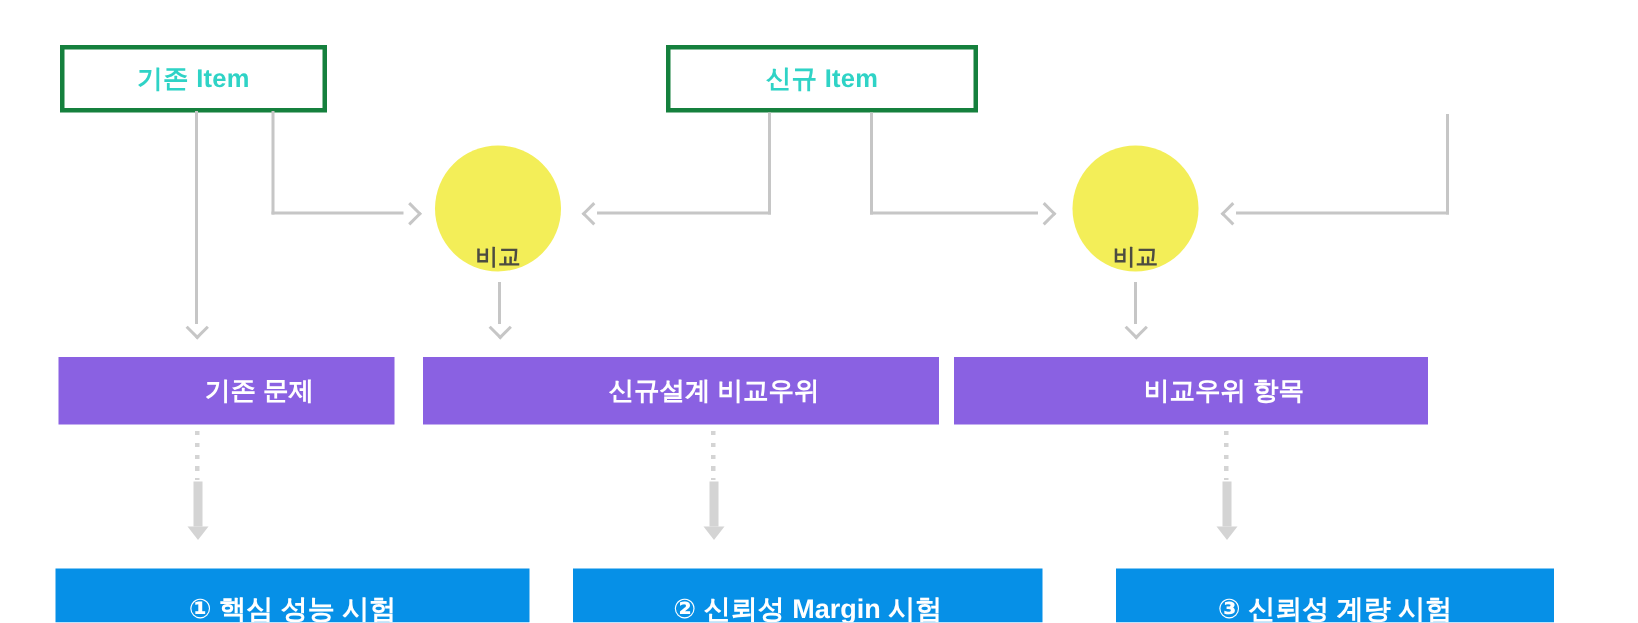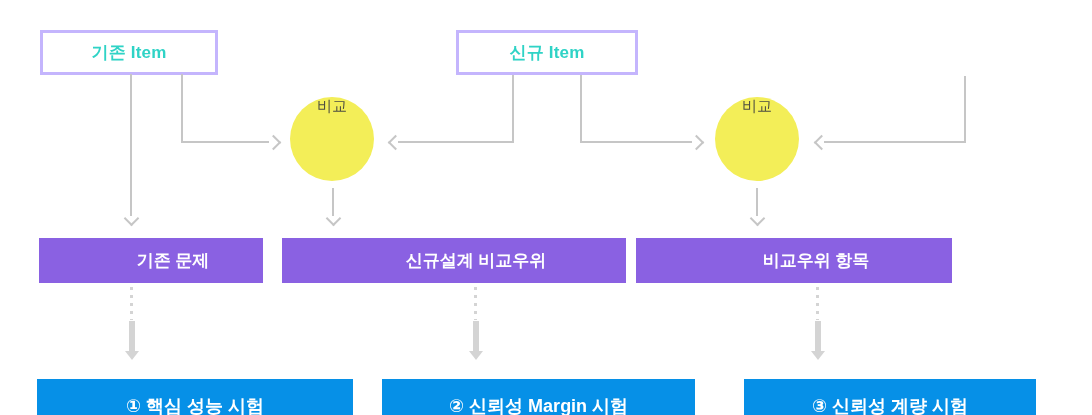--- a/index.html
+++ b/index.html
@@ -3,31 +3,31 @@
 <meta charset="utf-8">
 <style>
   html,body{margin:0;padding:0;background:#ffffff;}
   .canvas{
     position:relative;width:1092px;height:415px;background:#ffffff;overflow:hidden;
     font-family:"Liberation Sans","DejaVu Sans",sans-serif;
   }
   
   .tbox{
     position:absolute;top:30px;height:45px;box-sizing:border-box;background:#ffffff;
-    border:3px solid #c4b5fd;color:#2fd3c6;font-weight:700;font-size:17px;
+    border:3px solid #15803d;color:#2fd3c6;font-weight:700;font-size:17px;
     display:flex;align-items:center;justify-content:center;letter-spacing:0.2px;
   }
   .t-a{left:40px;width:178px}
-  .t-b{left:456px;width:182px}
+  .t-b{left:444px;width:208px}
   .t-c{left:875px;width:182px}
   
   .circle{
     position:absolute;top:97px;width:84px;height:84px;border-radius:50%;
-    background:#f3ee58;display:flex;align-items:flex-start;justify-content:center;
-    font-size:15px;font-weight:400;color:#4c4c41;
+    background:#f3ee58;display:flex;align-items:flex-end;justify-content:center;
+    font-size:15px;font-weight:700;color:#4c4c41;
   }
   .c-1{left:290px}
   .c-2{left:715px}
   
   .pbox{
     position:absolute;top:238px;height:45px;background:#8a61e2;color:#ffffff;
     font-weight:700;font-size:17px;display:flex;align-items:center;justify-content:center;padding-left:44px;
   }
   .p-1{left:39px;width:180px}
   .p-2{left:282px;width:300px}

